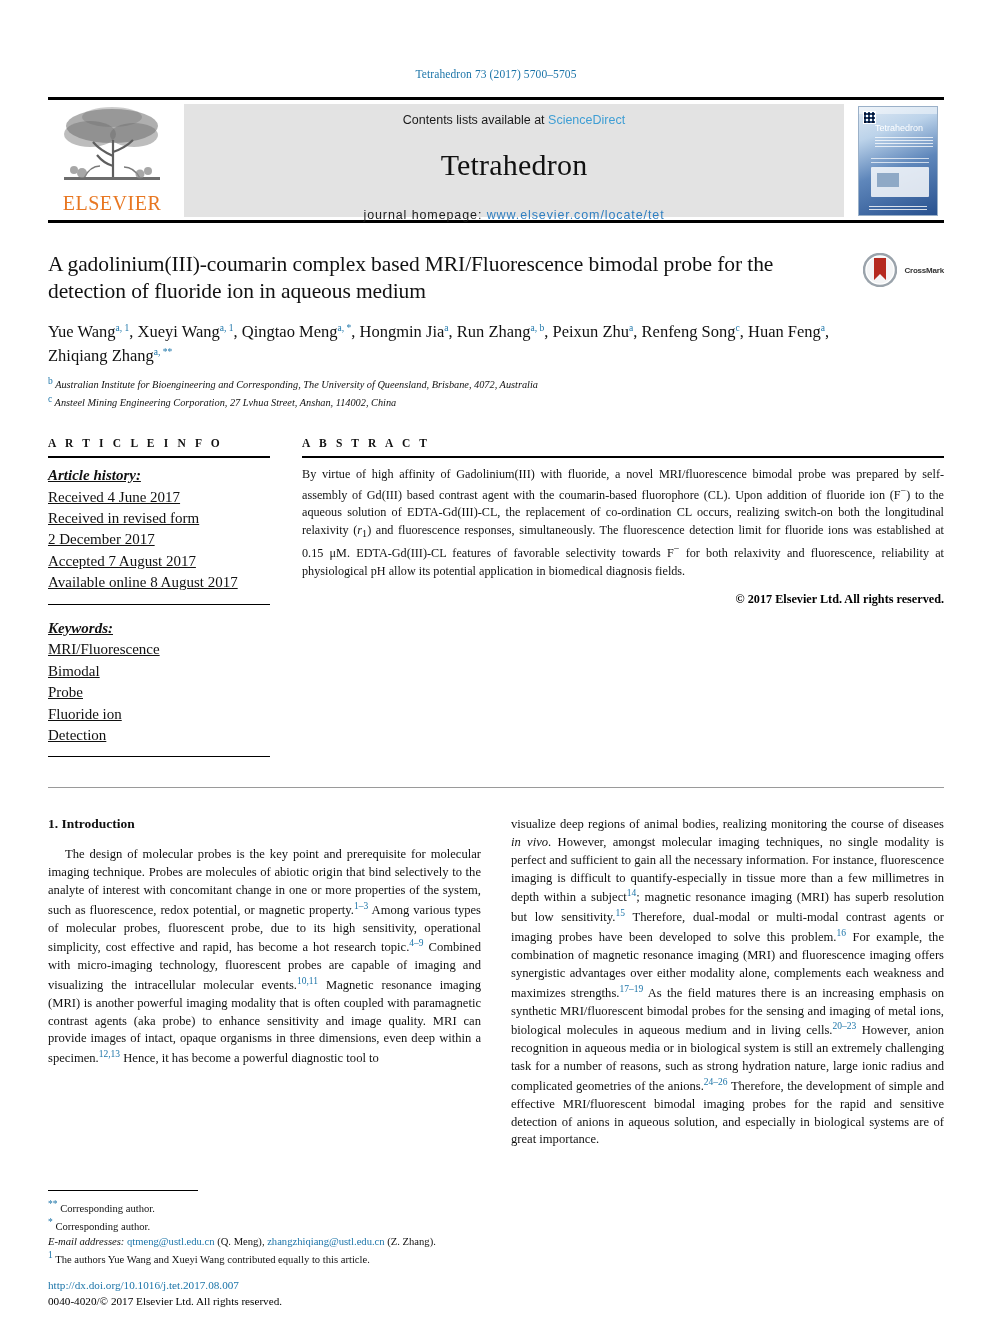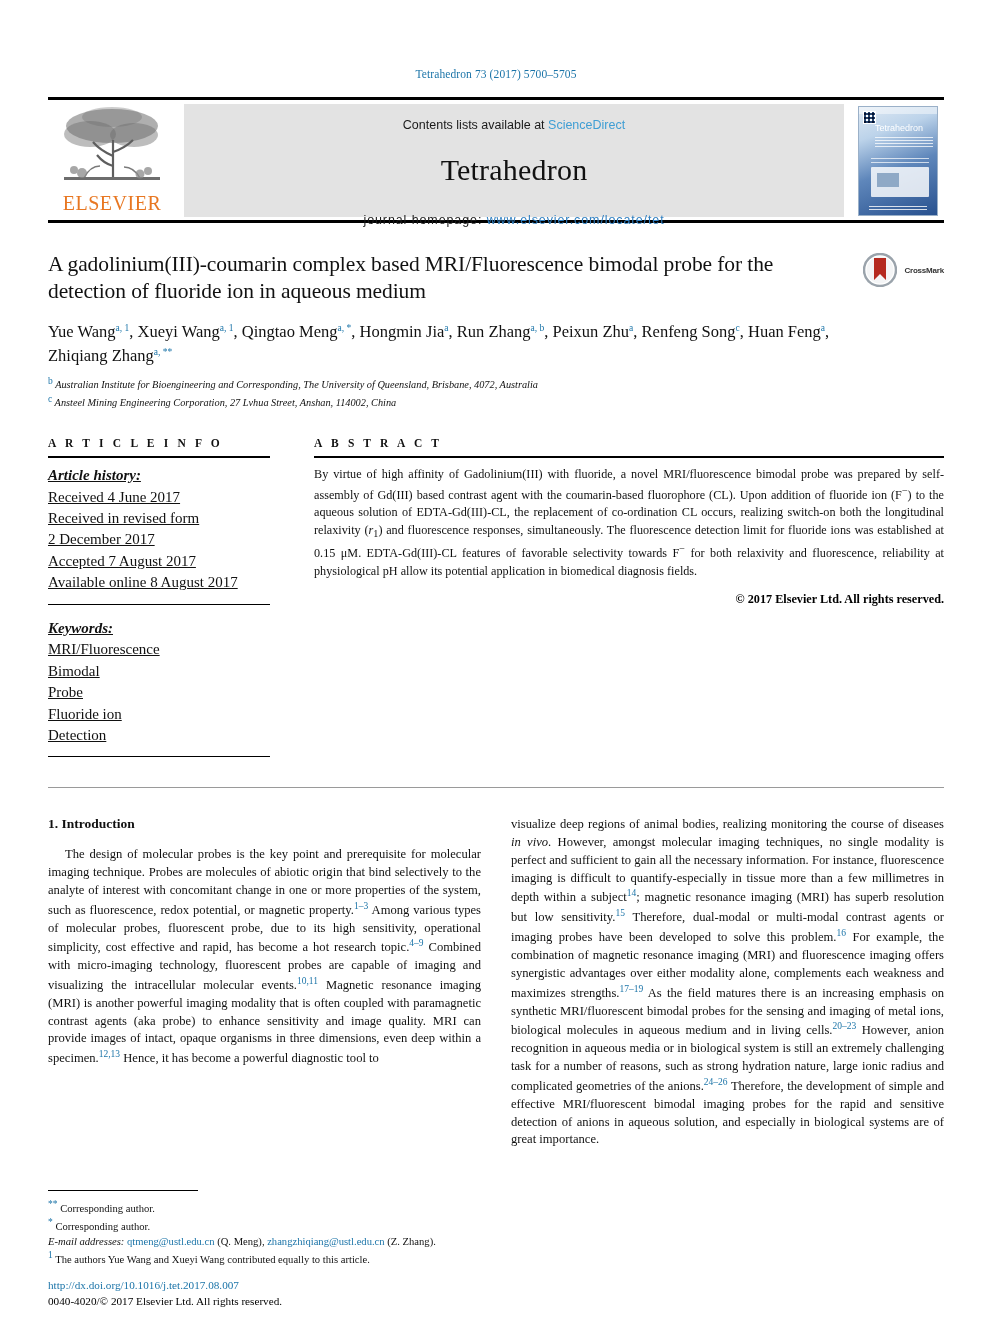--- a/index.html
+++ b/index.html
@@ -63,21 +63,21 @@
     margin-top: 1px;
     font-weight: 400;
   }
   .masthead-center {
     flex: 1 1 auto;
     background: #e3e3e3;
     margin: 0 8px;
     display: flex;
     flex-direction: column;
     align-items: center;
-    justify-content: flex-start;
+    justify-content: center;
     padding-top: 14px;
     box-sizing: border-box;
   }
   .contents-line {
     font-family: "Liberation Sans", sans-serif;
     font-size: 12.5px;
     color: #1a1a1a;
   }
   .contents-line .sd {
     color: #3f9ed4;
@@ -199,23 +199,24 @@
     font-style: italic;
     line-height: 1.42;
     color: #111;
   }
   .aff sup { font-style: normal; }
 
   
   .info-abstract {
     margin-top: 26px;
     display: flex;
+    gap: 32px;
   }
   .col-info { width: 222px; flex: 0 0 222px; }
-  .col-abs  { flex: 1 1 auto; margin-left: 44px; }
+  .col-abs  { flex: 1 1 auto; }
   .sec-head {
     font-family: "Liberation Serif", serif;
     font-size: 11.5px;
     font-weight: bold;
     letter-spacing: 3.2px;
     color: #111;
   }
   .rule {
     border-top: 2px solid #000;
     margin-top: 7px;

